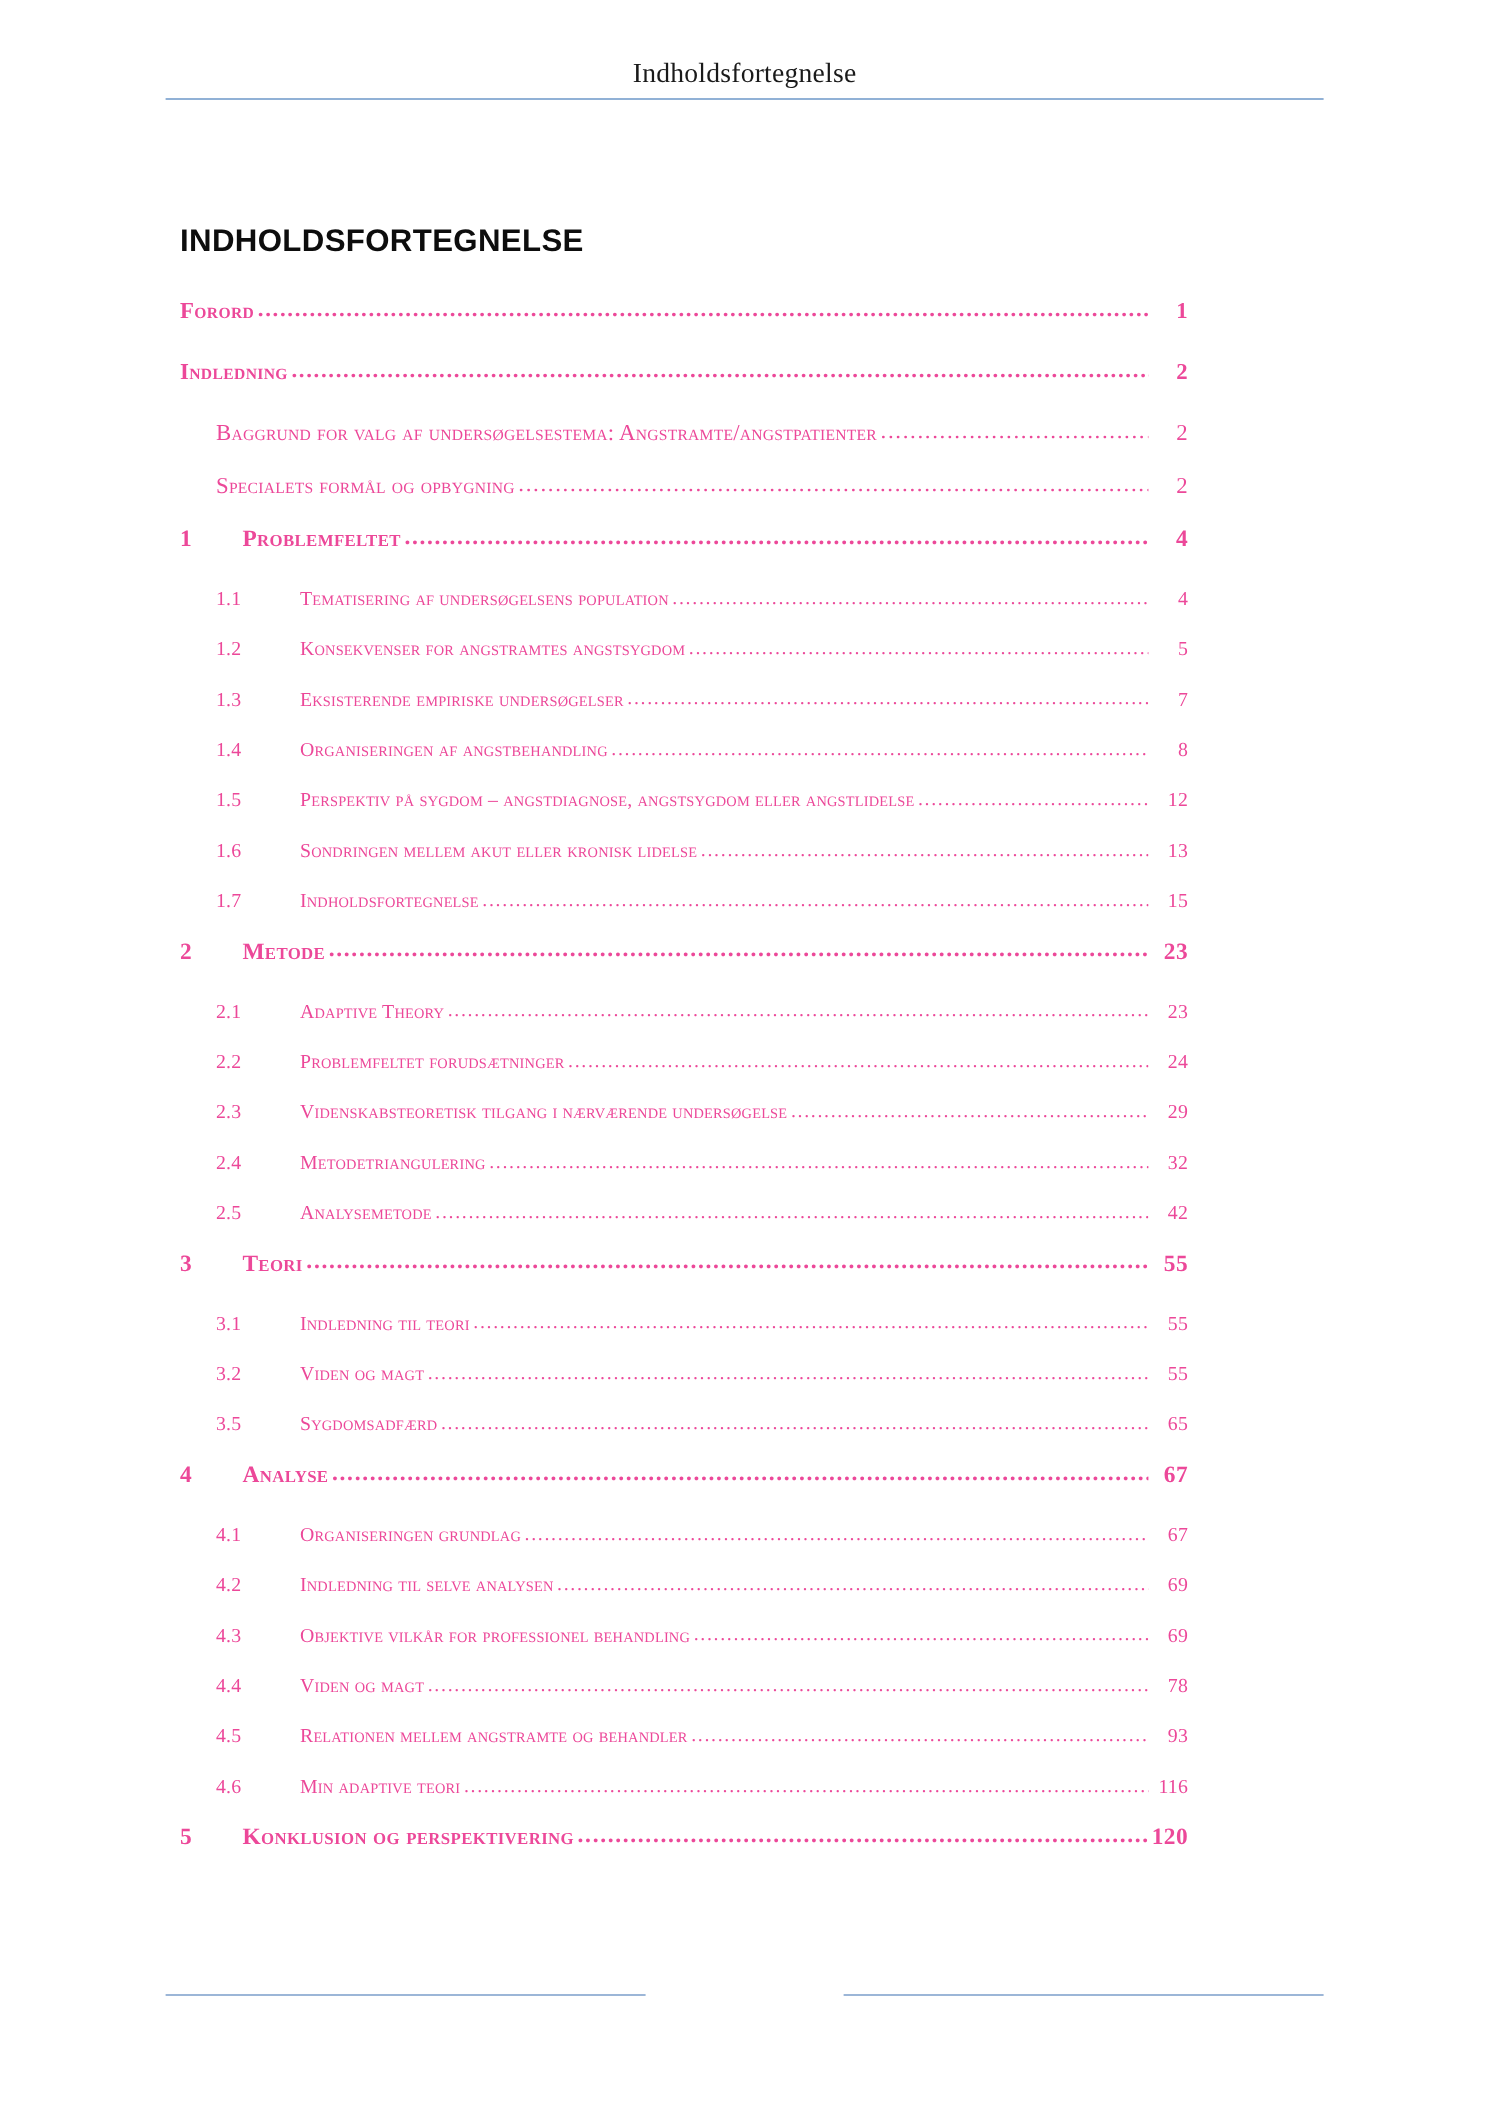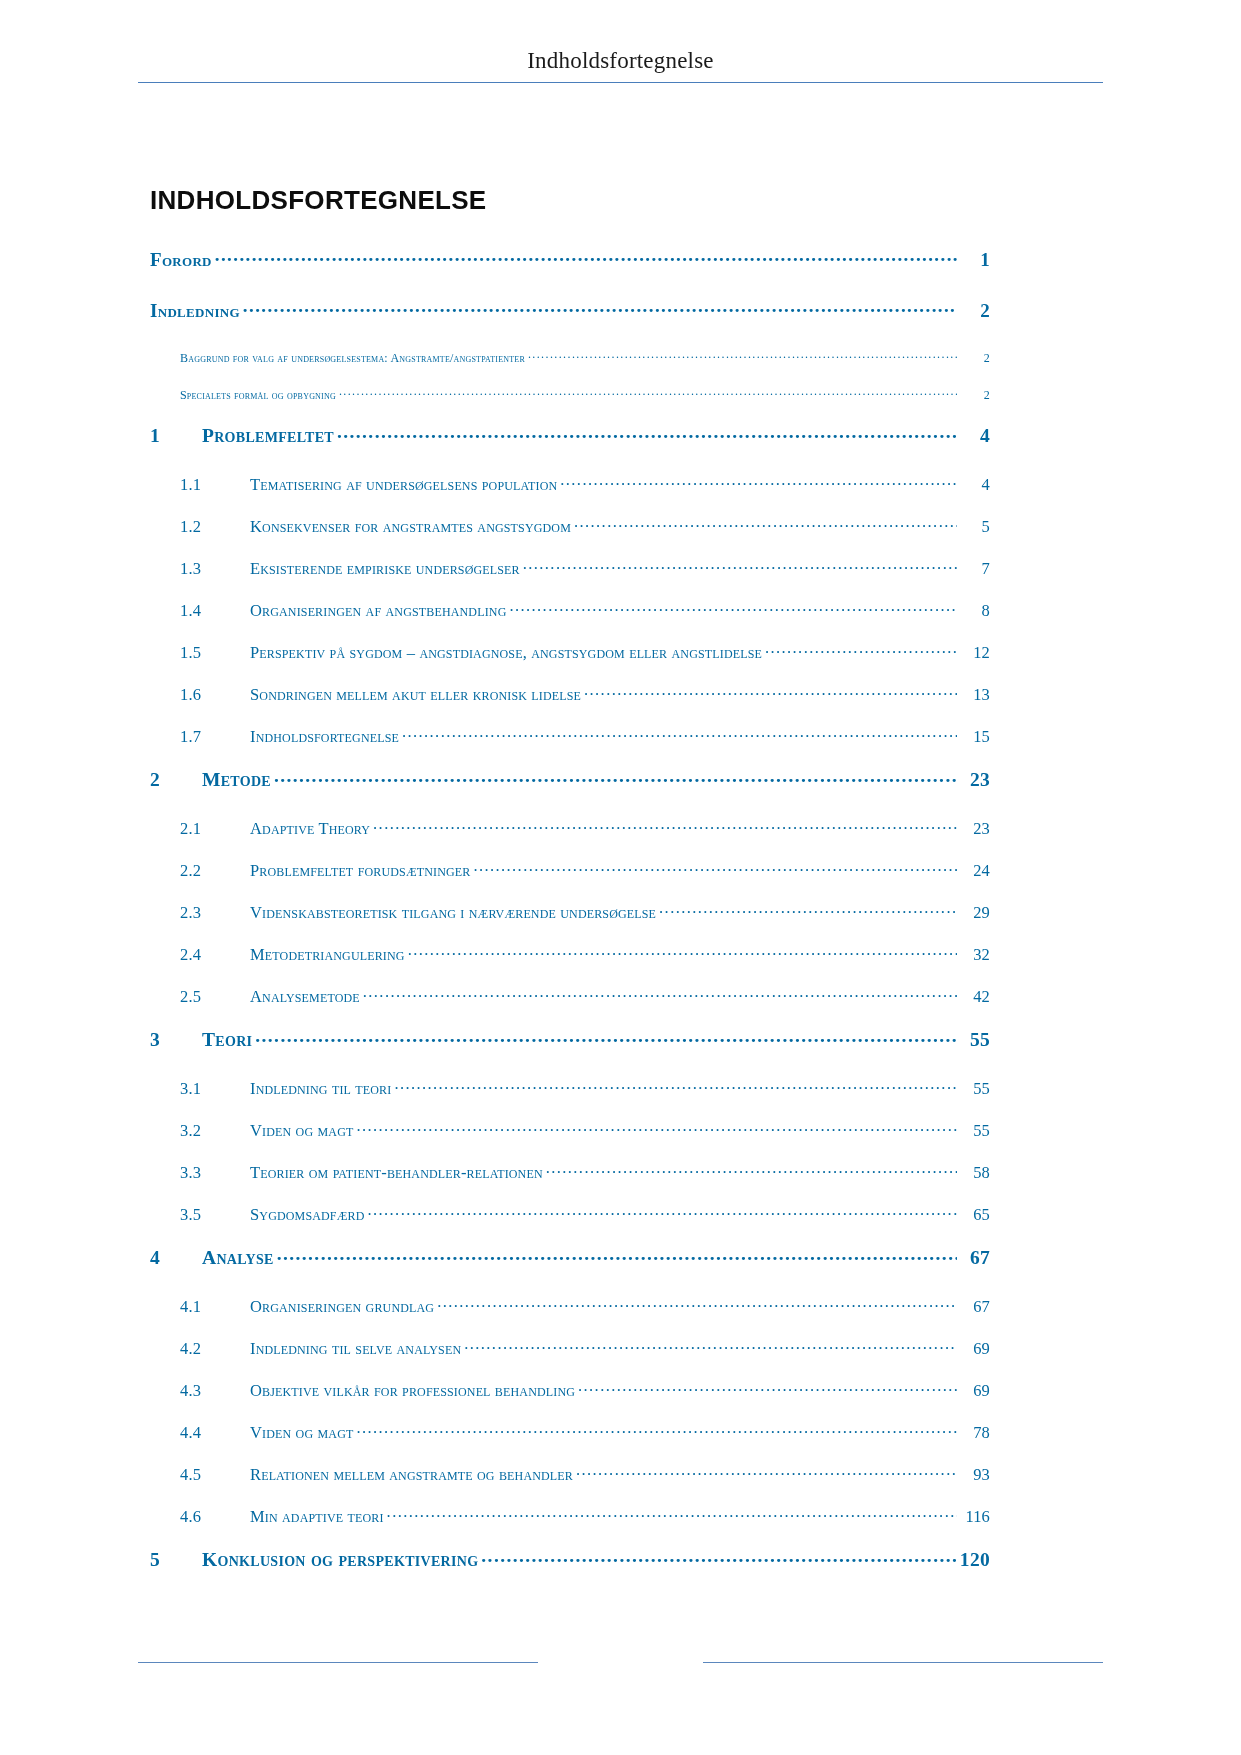--- a/index.html
+++ b/index.html
@@ -54,24 +54,24 @@
     font-weight: bold;
     font-size: 26px;
     letter-spacing: 0.3px;
     color: #0d0d0d;
     margin: 0 0 33px 0;
   }
 
   
   .toc-entry {
     display: flex;
-    align-items: flex-start;
+    align-items: flex-end;
     width: 100%;
     box-sizing: border-box;
-    color: #0369a1;
+    color: #ec4899;
     text-decoration: none;
   }
   .num {
     flex: 0 0 auto;
     white-space: nowrap;
   }
   .label {
     flex: 0 0 auto;
     white-space: nowrap;
   }
@@ -106,21 +106,21 @@
     font-size: 19px;
     font-weight: bold;
     font-variant: small-caps;
     letter-spacing: 0.3px;
     margin-bottom: 29px;
   }
   .lvl0 .num { width: 0; }
 
   
   .lvl0b {
-    font-size: 12px;
+    font-size: 19px;
     font-variant: small-caps;
     letter-spacing: 0.2px;
     margin-left: 30px;
     width: calc(100% - 30px);
     margin-bottom: 22px;
   }
   .lvl0b .num { width: 0; }
 
   
   .lvl1 {
@@ -291,26 +291,20 @@
           <span class="leader"></span>
           <span class="pg">55</span>
         </div>
         <div class="toc-entry lvl2">
           <span class="num">3.2</span>
           <span class="label">Viden og magt</span>
           <span class="leader"></span>
           <span class="pg">55</span>
         </div>
         <div class="toc-entry lvl2">
-          <span class="num">3.3</span>
-          <span class="label">Teorier om patient-behandler-relationen</span>
-          <span class="leader"></span>
-          <span class="pg">58</span>
-        </div>
-        <div class="toc-entry lvl2">
           <span class="num">3.5</span>
           <span class="label">Sygdomsadfærd</span>
           <span class="leader"></span>
           <span class="pg">65</span>
         </div>
         <div class="toc-entry lvl1">
           <span class="num">4</span>
           <span class="label">Analyse</span>
           <span class="leader"></span>
           <span class="pg">67</span>

